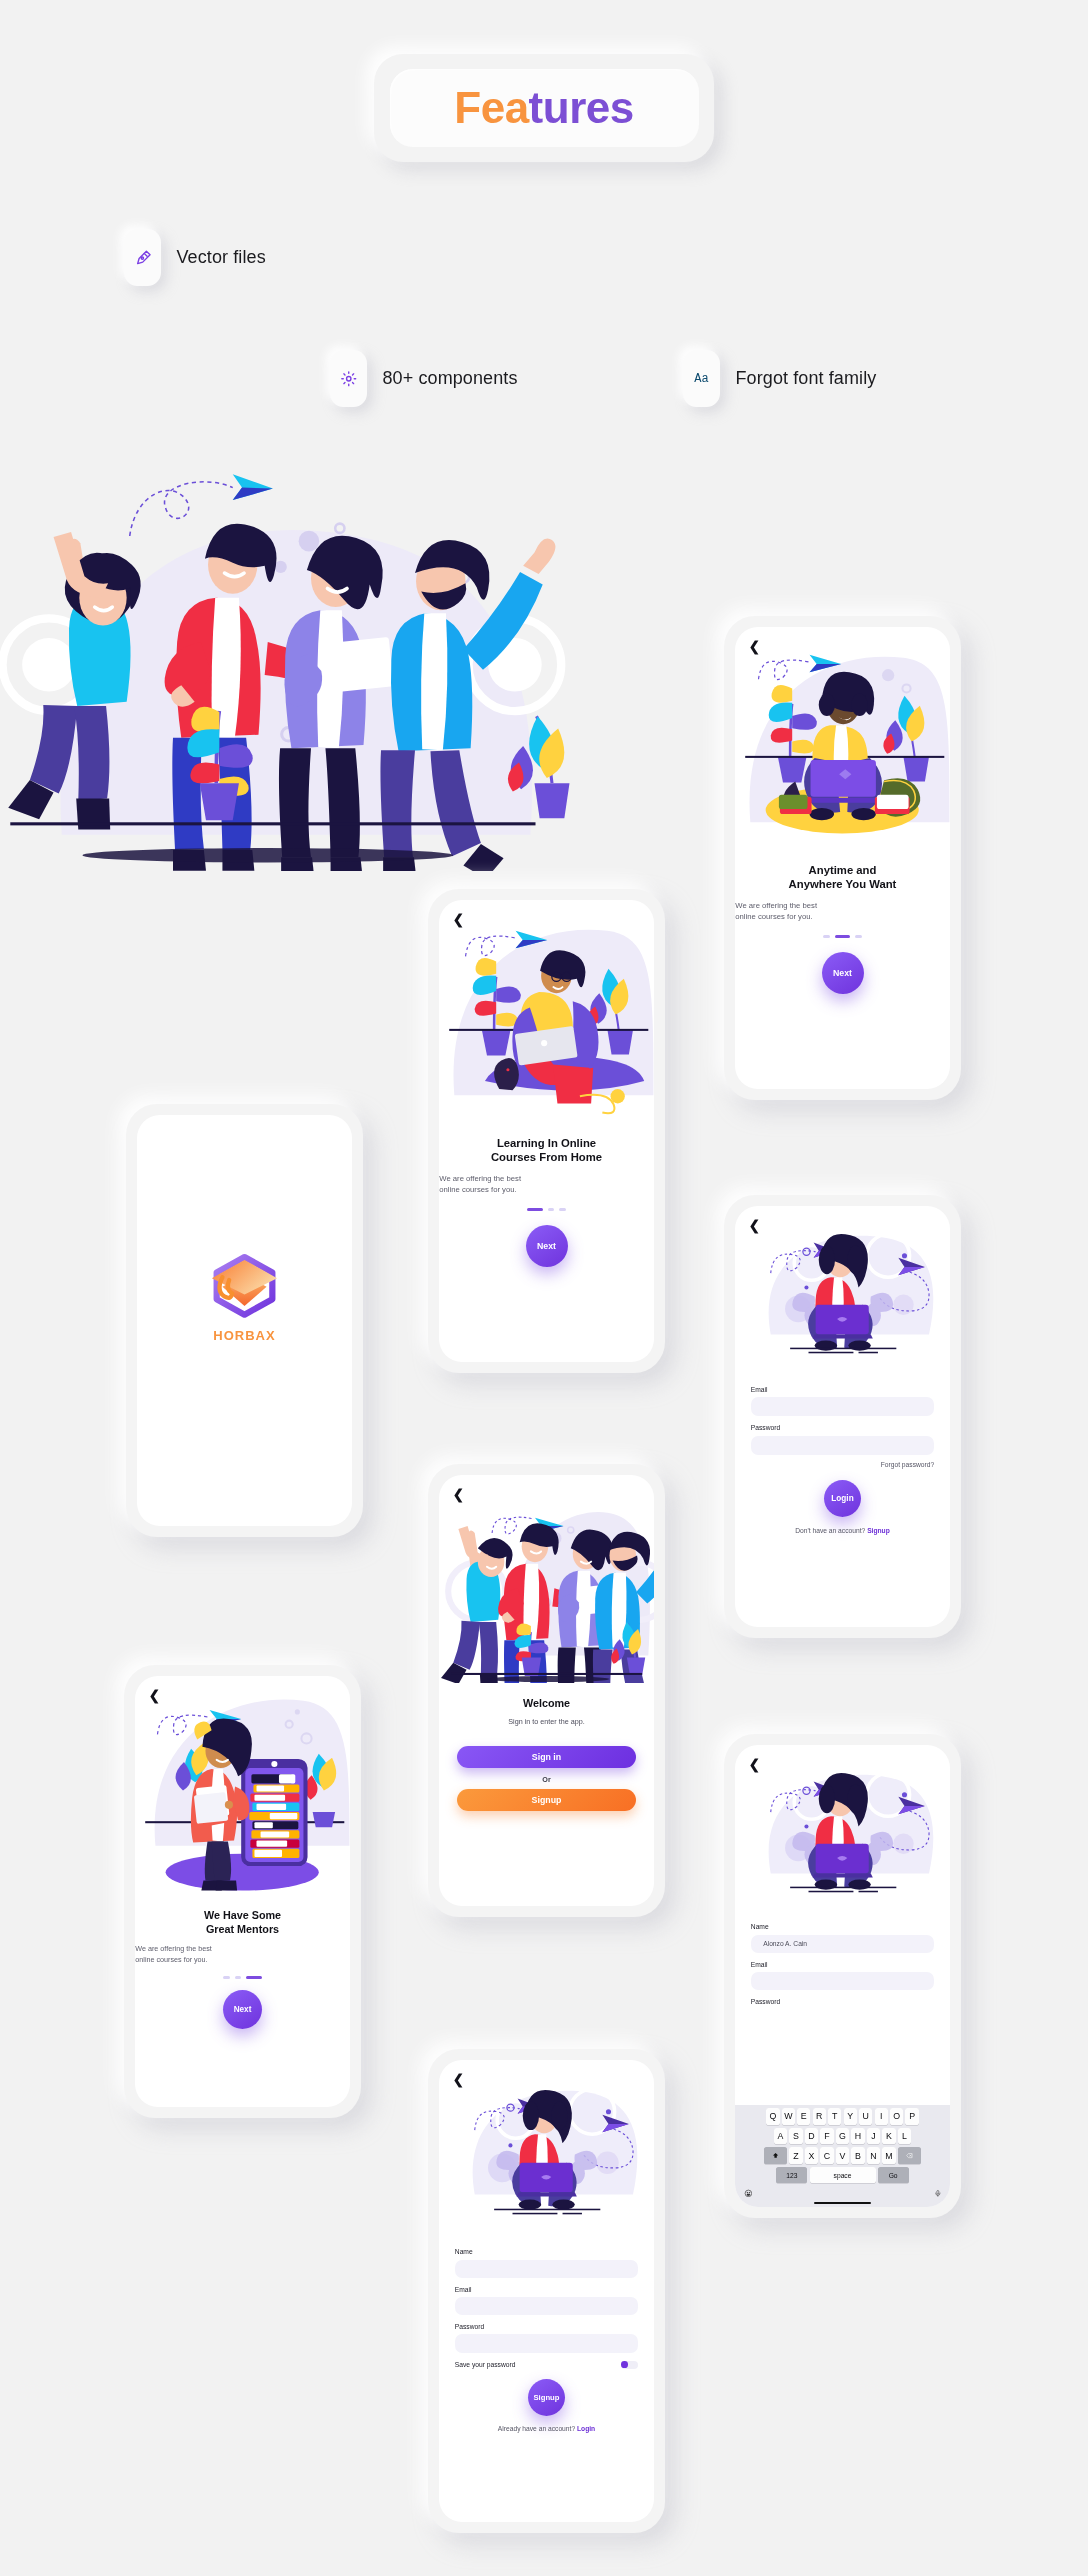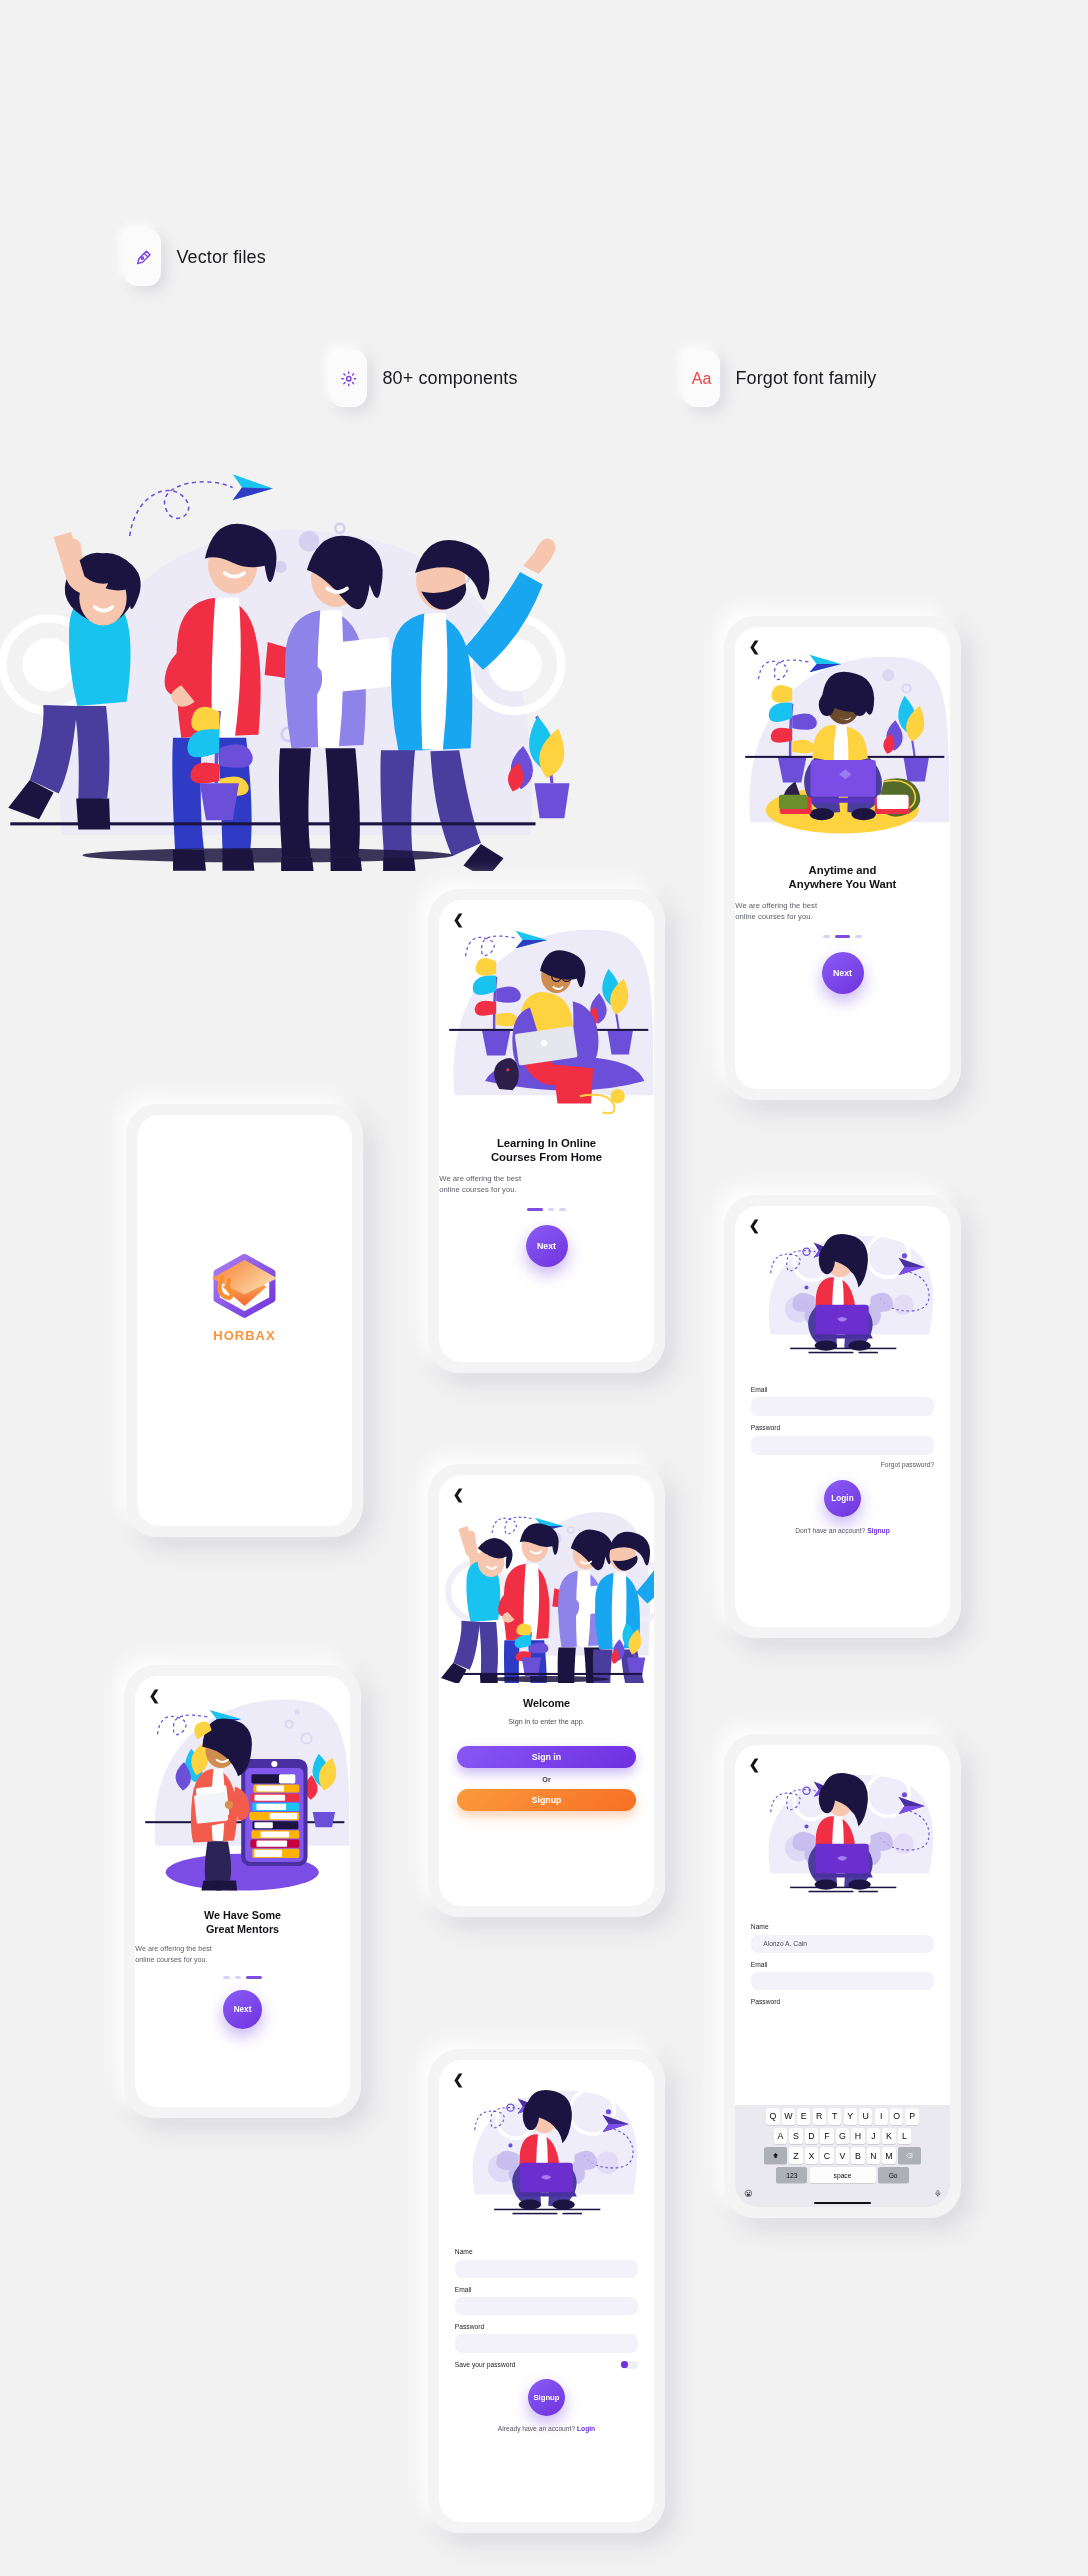--- a/index.html
+++ b/index.html
@@ -31,21 +31,21 @@
     width:37px;height:57px;border-radius:13.4px;background:#fbfbfb;
     box-shadow:-4.6px -4.6px 9.3px rgba(255,255,255,.95),5.2px 5.2px 12.4px rgba(186,186,198,.42);
     display:flex;align-items:center;justify-content:center;flex:0 0 auto;
   }
   .feat .badge svg{width:17.5px;height:17.5px;display:block;}
   .feat .lbl{font-size:18px;color:#1b1b1f;font-weight:400;white-space:nowrap;letter-spacing:0.1px;}
   #feat-0{left:124px;top:229px;}
   #feat-1{left:477px;top:229px;}
   #feat-2{left:330px;top:350px;}
   #feat-3{left:683px;top:350px;}
-  .aa{font-size:16px;color:#ef4444;font-weight:500;font-family:Liberation Sans, sans-serif;}
+  .aa{font-size:12px;color:#0c4a6e;font-weight:500;font-family:Liberation Mono, monospace;}
 
   
   .phone{
     position:absolute;border-radius:31px;background:#f4f4f4;
     box-shadow:-8.2px -8.2px 17.5px rgba(255,255,255,.92), 9.3px 10.3px 23px rgba(183,183,196,.40);
     padding:11.3px;
   }
   .screen{
     width:100%;height:100%;background:#fff;border-radius:23px;overflow:hidden;
     position:relative;
@@ -92,20 +92,25 @@
   .kbbar{display:flex;align-items:center;justify-content:space-between;padding:2.1px 6.2px 3.1px;}
   .homebar{height:2.1px;width:57px;background:#111;border-radius:1.5px;margin:1px auto 3.1px;}
   .tog{width:17.5px;height:7.7px;border-radius:5.2px;background:#efeef7;position:relative;cursor:pointer;}
   .tog i{position:absolute;left:0.5px;top:0.5px;width:6.7px;height:6.7px;border-radius:50%;background:#7033dd;}
 </style>
 </head>
 <body>
 
 <div class="page">
 
+  <div id="features-title-wrap">
+    <div id="features-title-inner">
+      <div id="features-title"><span class="o">Fea</span><span class="p">tures</span></div>
+    </div>
+  </div>
 
   <div class="feat" id="feat-0">
     <div class="badge">
       <svg viewBox="0 0 24 24" fill="none" stroke="#7b3fe4" stroke-width="1.9" stroke-linecap="round" stroke-linejoin="round">
         <path d="M17 3 7 13l-2 7 7-2L22 8z"></path>
           <path d="M14 6l4 4"></path>
           <circle cx="11.5" cy="12.5" r="1.6"></circle>
       </svg>
     </div>
     <div class="lbl">Vector files</div>

